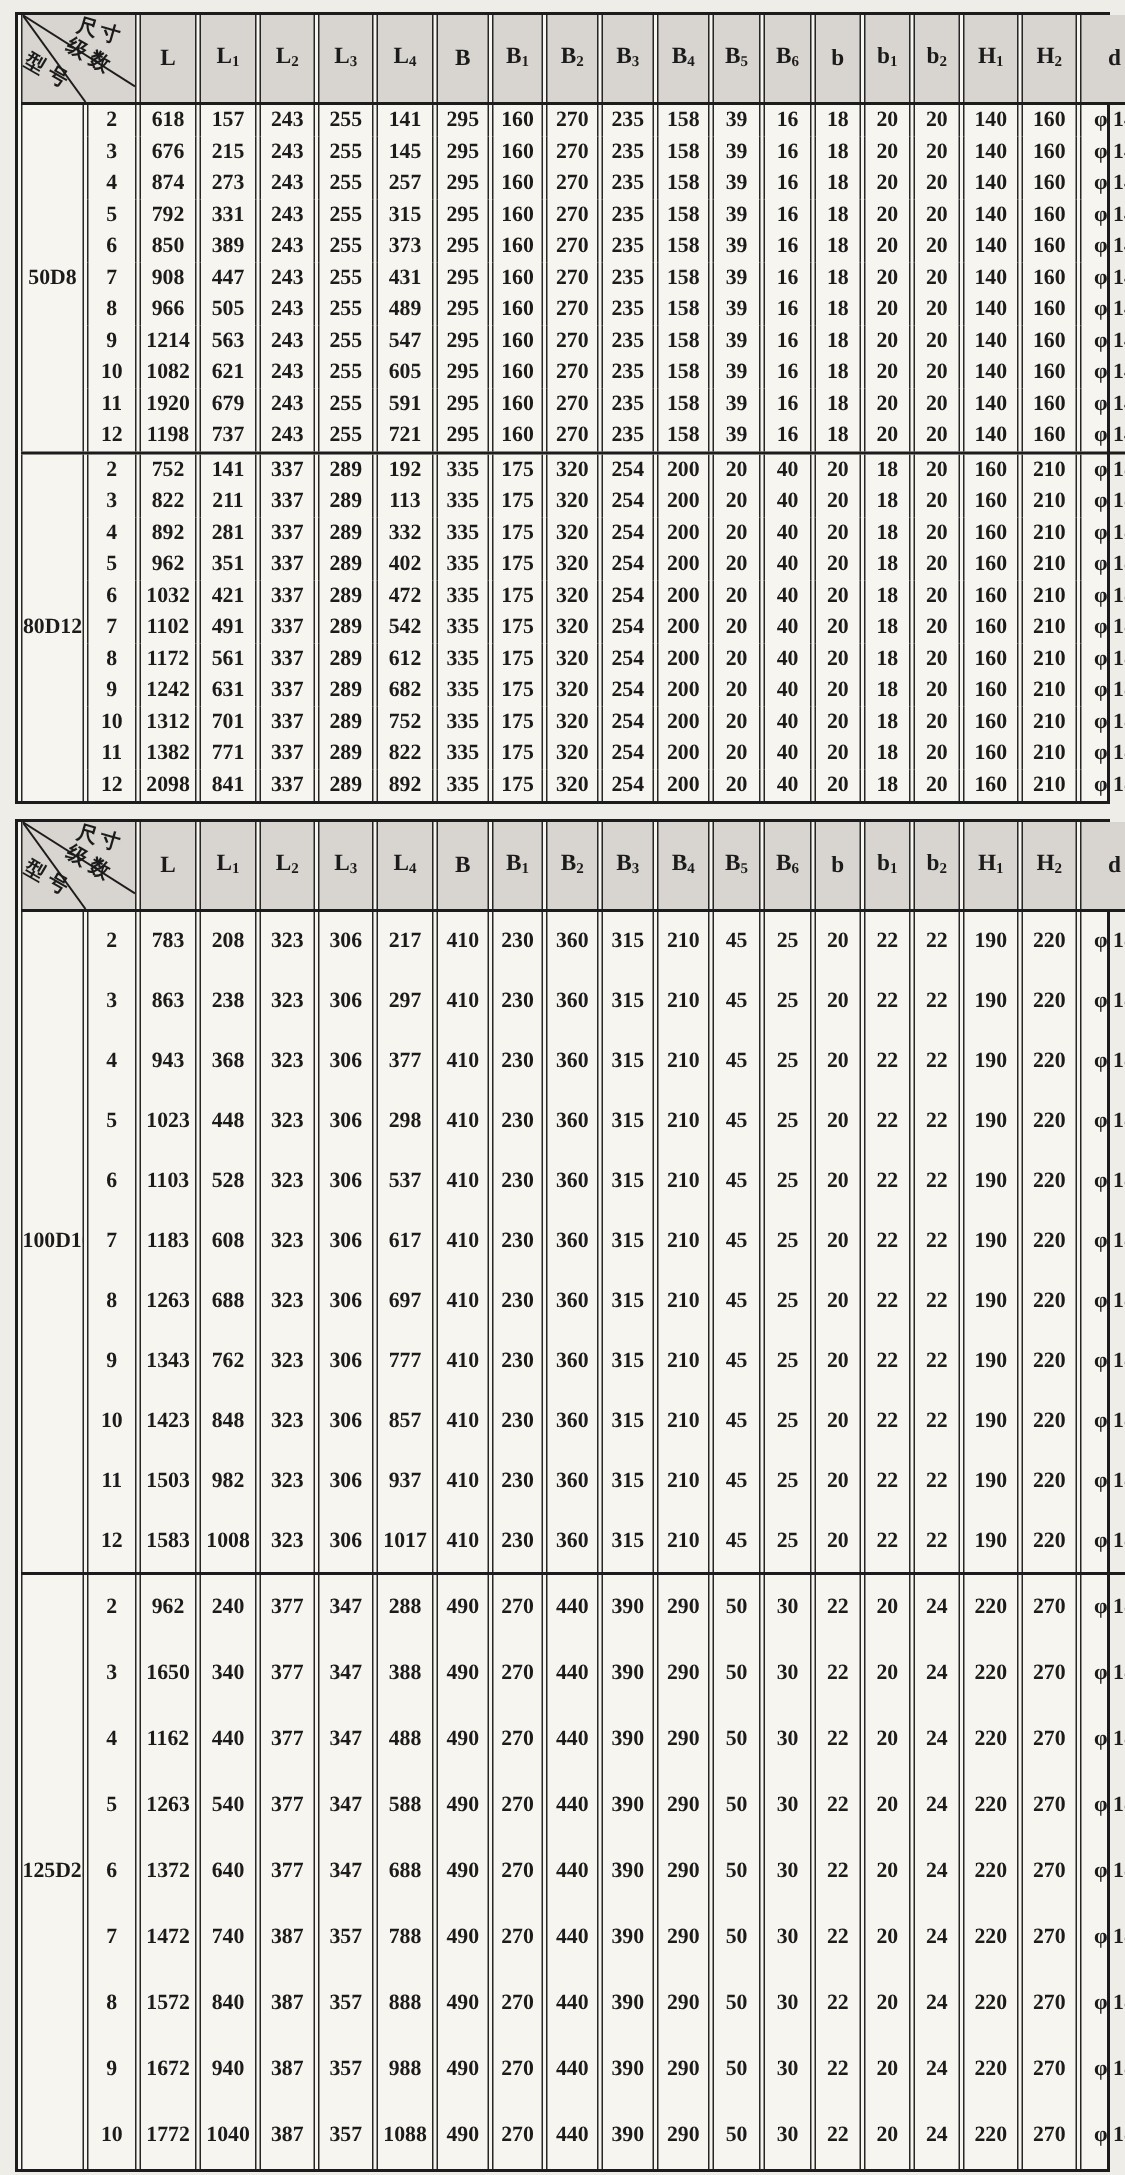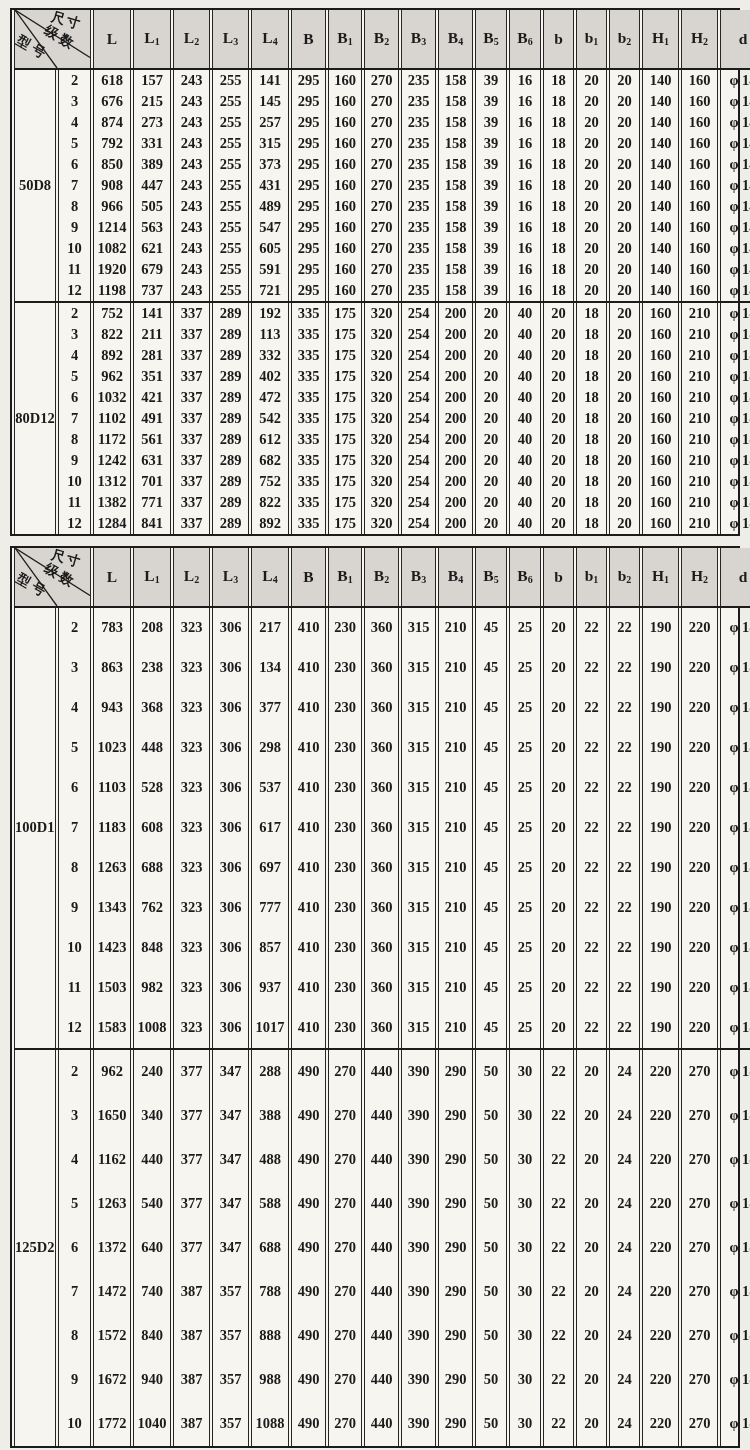--- a/index.html
+++ b/index.html
@@ -553,21 +553,21 @@
               <td class="dim-cell">40</td>
               <td class="dim-cell">20</td>
               <td class="dim-cell">18</td>
               <td class="dim-cell">20</td>
               <td class="dim-cell">160</td>
               <td class="dim-cell">210</td>
               <td class="dim-cell">φ 18</td>
             </tr>
             <tr>
               <td class="stage-cell">12</td>
-              <td class="dim-cell">1284</td>
+              <td class="dim-cell">2098</td>
               <td class="dim-cell">841</td>
               <td class="dim-cell">337</td>
               <td class="dim-cell">289</td>
               <td class="dim-cell">892</td>
               <td class="dim-cell">335</td>
               <td class="dim-cell">175</td>
               <td class="dim-cell">320</td>
               <td class="dim-cell">254</td>
               <td class="dim-cell">200</td>
               <td class="dim-cell">20</td>
@@ -663,21 +663,21 @@
               <td class="dim-cell">190</td>
               <td class="dim-cell">220</td>
               <td class="dim-cell">φ 18</td>
             </tr>
             <tr>
               <td class="stage-cell">3</td>
               <td class="dim-cell">863</td>
               <td class="dim-cell">238</td>
               <td class="dim-cell">323</td>
               <td class="dim-cell">306</td>
-              <td class="dim-cell">134</td>
+              <td class="dim-cell">297</td>
               <td class="dim-cell">410</td>
               <td class="dim-cell">230</td>
               <td class="dim-cell">360</td>
               <td class="dim-cell">315</td>
               <td class="dim-cell">210</td>
               <td class="dim-cell">45</td>
               <td class="dim-cell">25</td>
               <td class="dim-cell">20</td>
               <td class="dim-cell">22</td>
               <td class="dim-cell">22</td>

